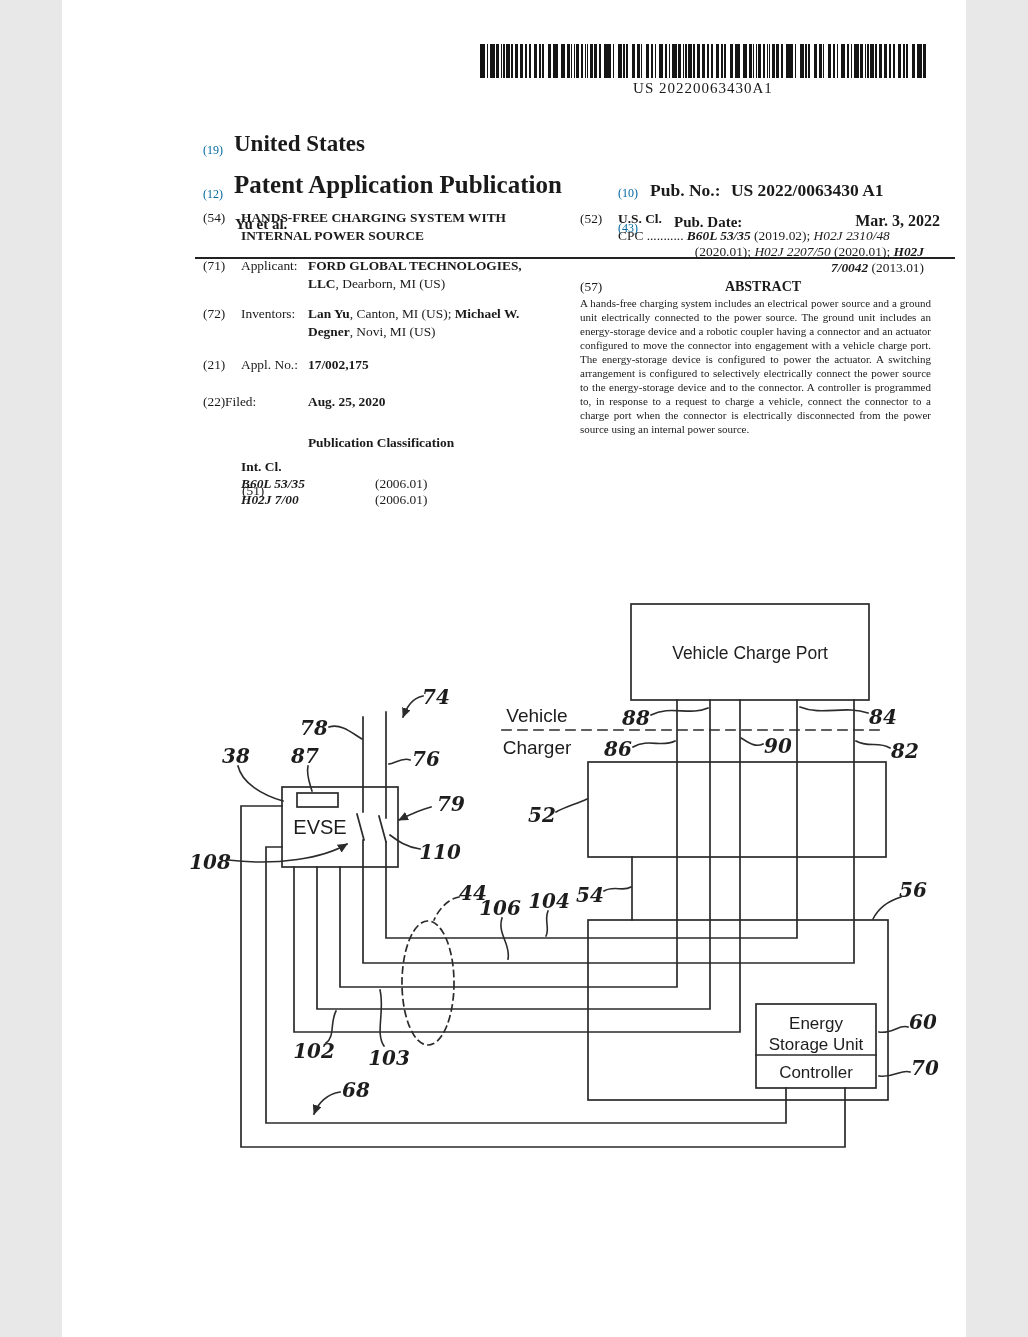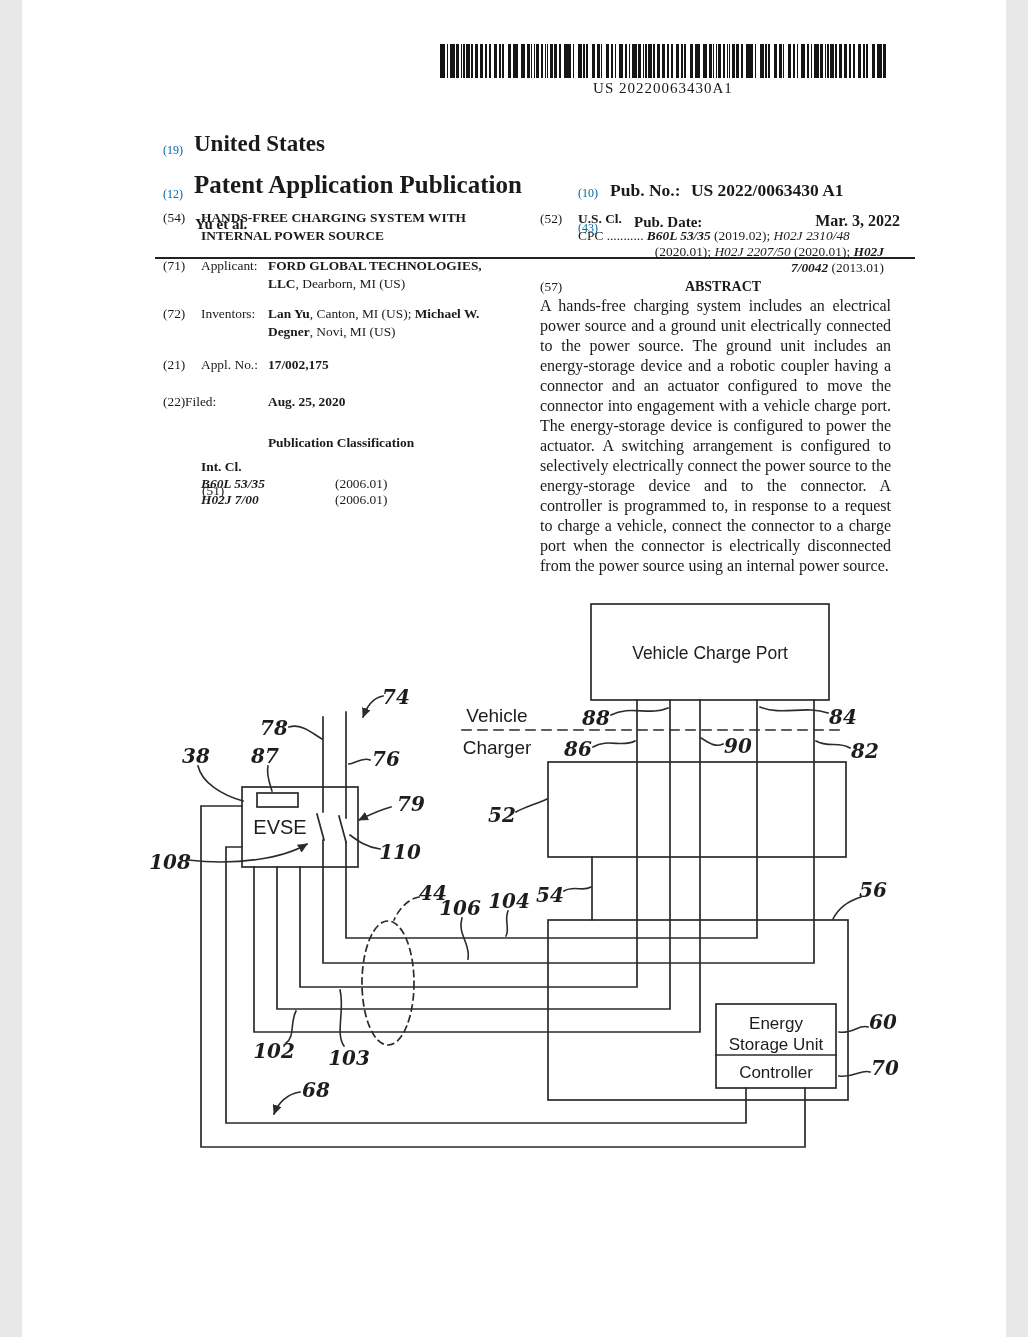--- a/index.html
+++ b/index.html
@@ -1,37 +1,37 @@
 <!DOCTYPE html>
 <html><head>
 <meta charset="utf-8">
 <style>
   html,body { margin:0; padding:0; background:#e8e8e8; }
   .page {
-    position:relative; width:984px; height:1337px; margin:0 auto;
+    position:relative; width:904px; height:1337px; margin:0 auto;
     background:#ffffff; color:#1a1a1a;
     font-family:"Liberation Serif", serif;
     overflow:hidden;
   }
   .abs { position:absolute; }
   .num { font-size:12px; color:#0369a1; }
   .b { font-weight:bold; }
   .i { font-style:italic; }
   .bi { font-weight:bold; font-style:italic; }
   .doc13 { font-size:13.4px; line-height:17.5px; white-space:nowrap; }
   .barcode {
     background-image:
       repeating-linear-gradient(90deg,#151515 0 2px,transparent 2px 4px,#151515 4px 5px,transparent 5px 9px,#151515 9px 12px,transparent 12px 14px),
       repeating-linear-gradient(90deg,#151515 0 1px,transparent 1px 7px,#151515 7px 9px,transparent 9px 13px);
     border-left:3px solid #151515; border-right:3px solid #151515;
   }
   .rule { background:#222; }
   .hdr-big { font-weight:bold; white-space:nowrap; }
   .abstract-par {
-    font-size:16px; line-height:20px; text-align:justify;
+    font-size:11px; line-height:14px; text-align:justify;
     font-family:"Liberation Serif", serif;
   }
   svg text { fill:#1d1d1d; }
   .figsans { font-family:"Liberation Sans", sans-serif; }
   .refnum { font-family:"DejaVu Serif", serif; font-style:italic; font-weight:bold; font-size:20px; }
   .zone { font-family:"Liberation Sans", sans-serif; font-size:19px; }
 </style>
 </head>
 <body>
 

